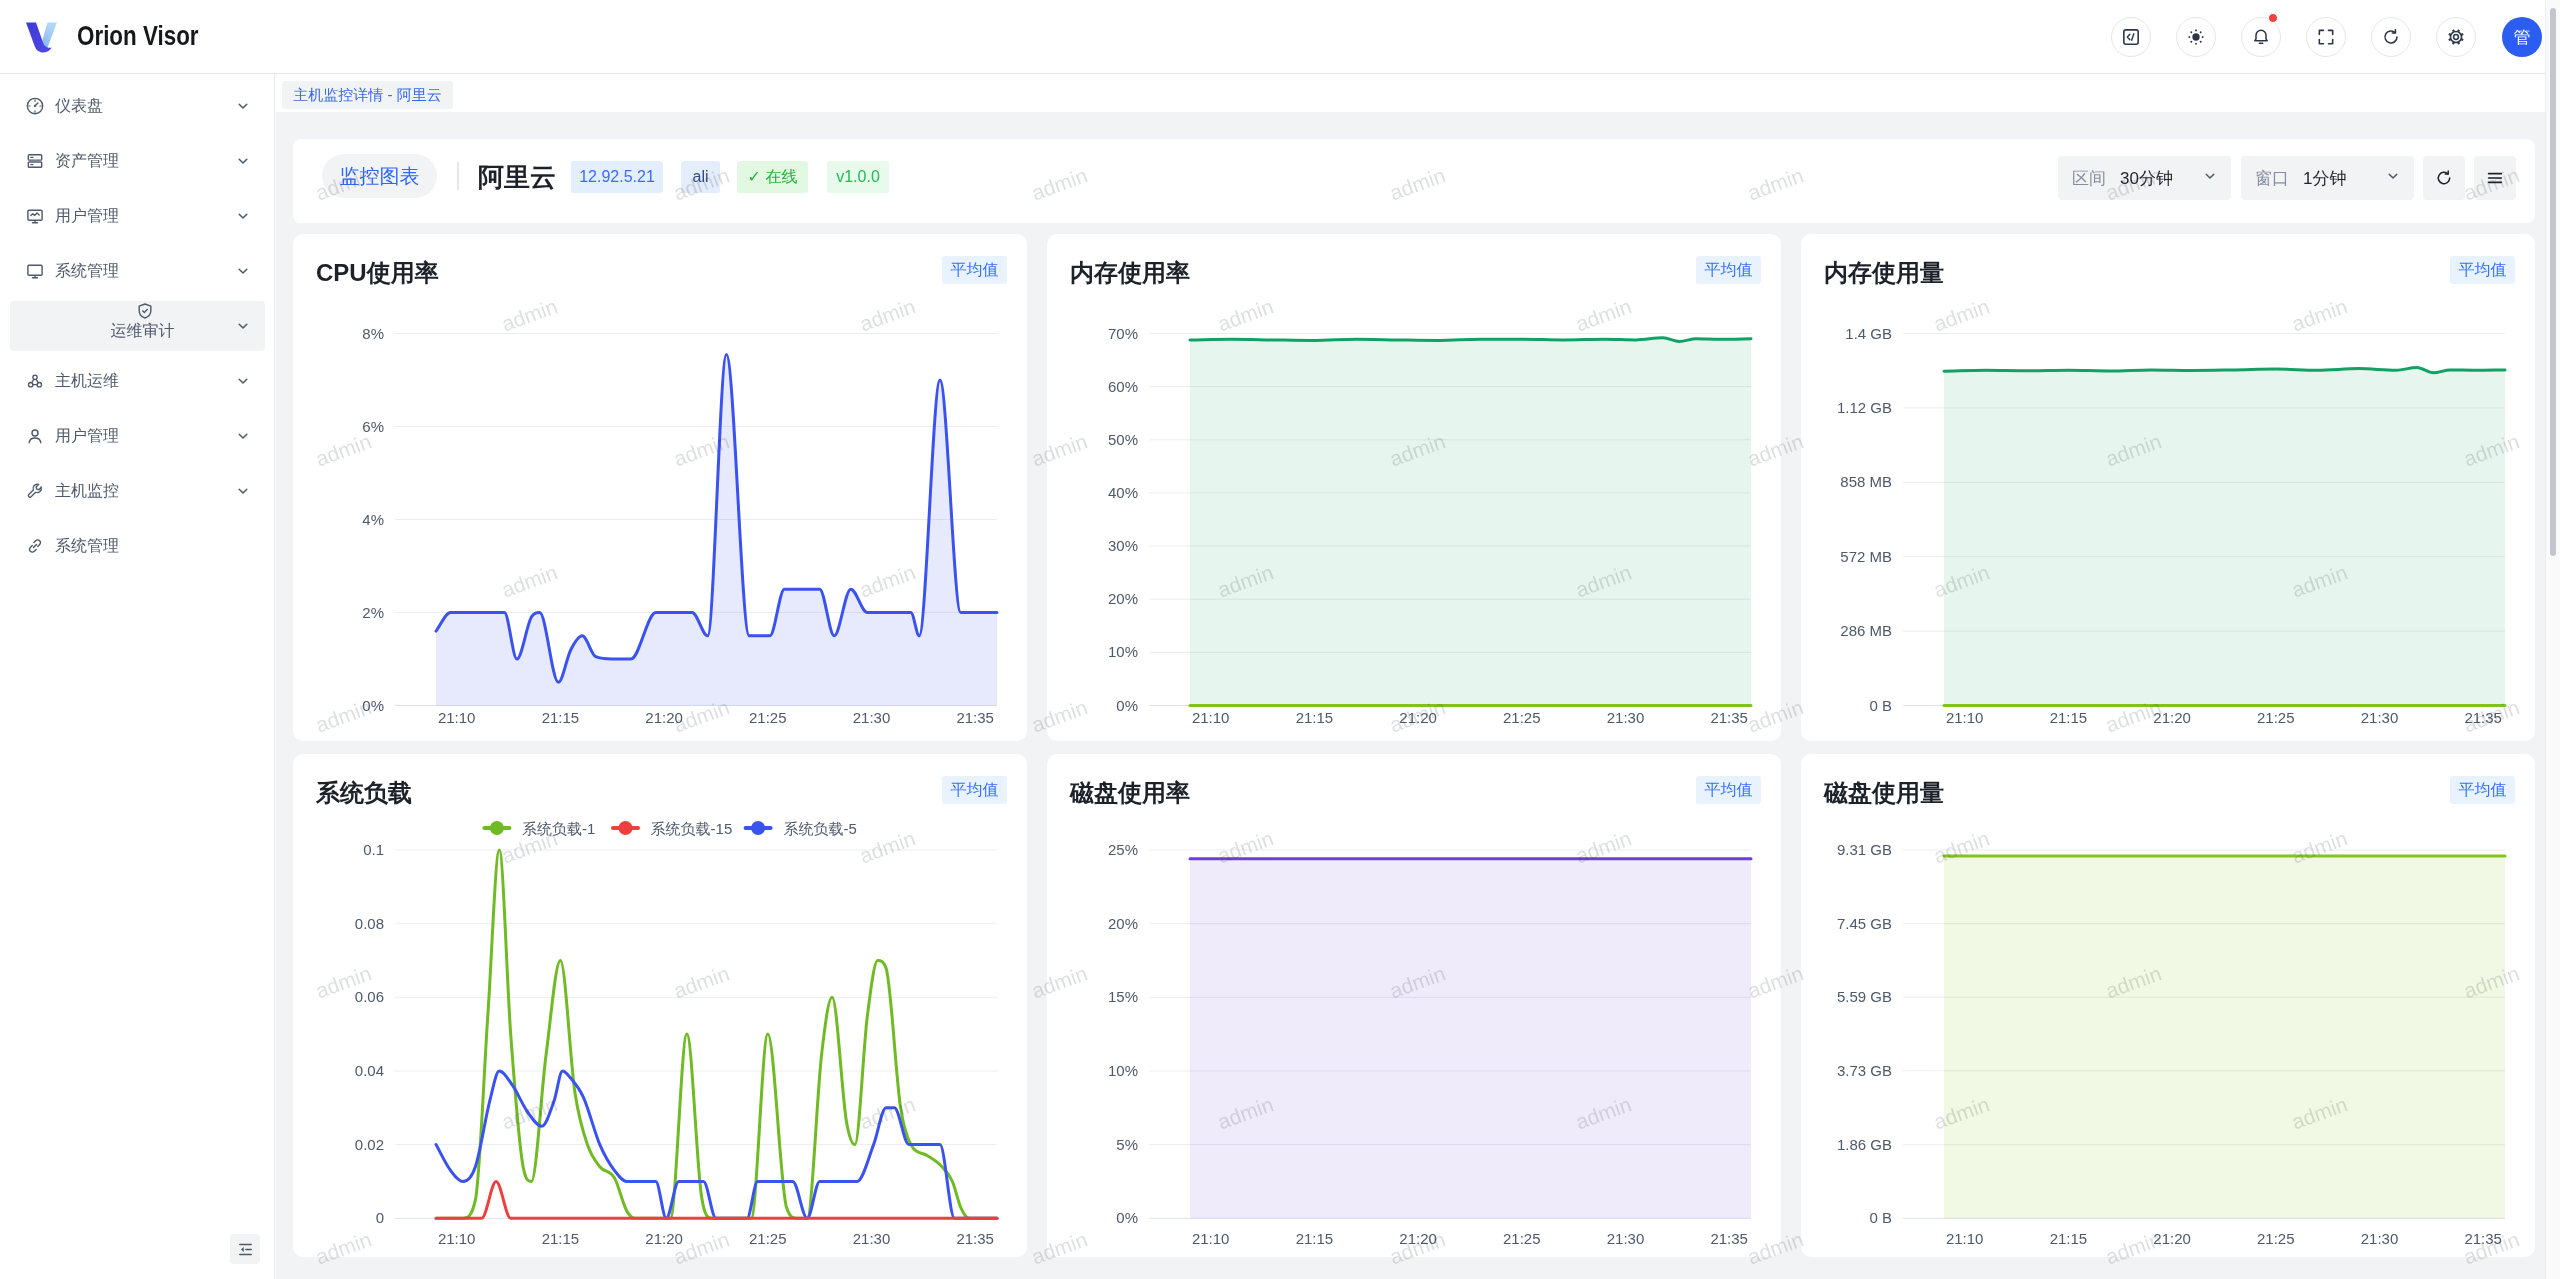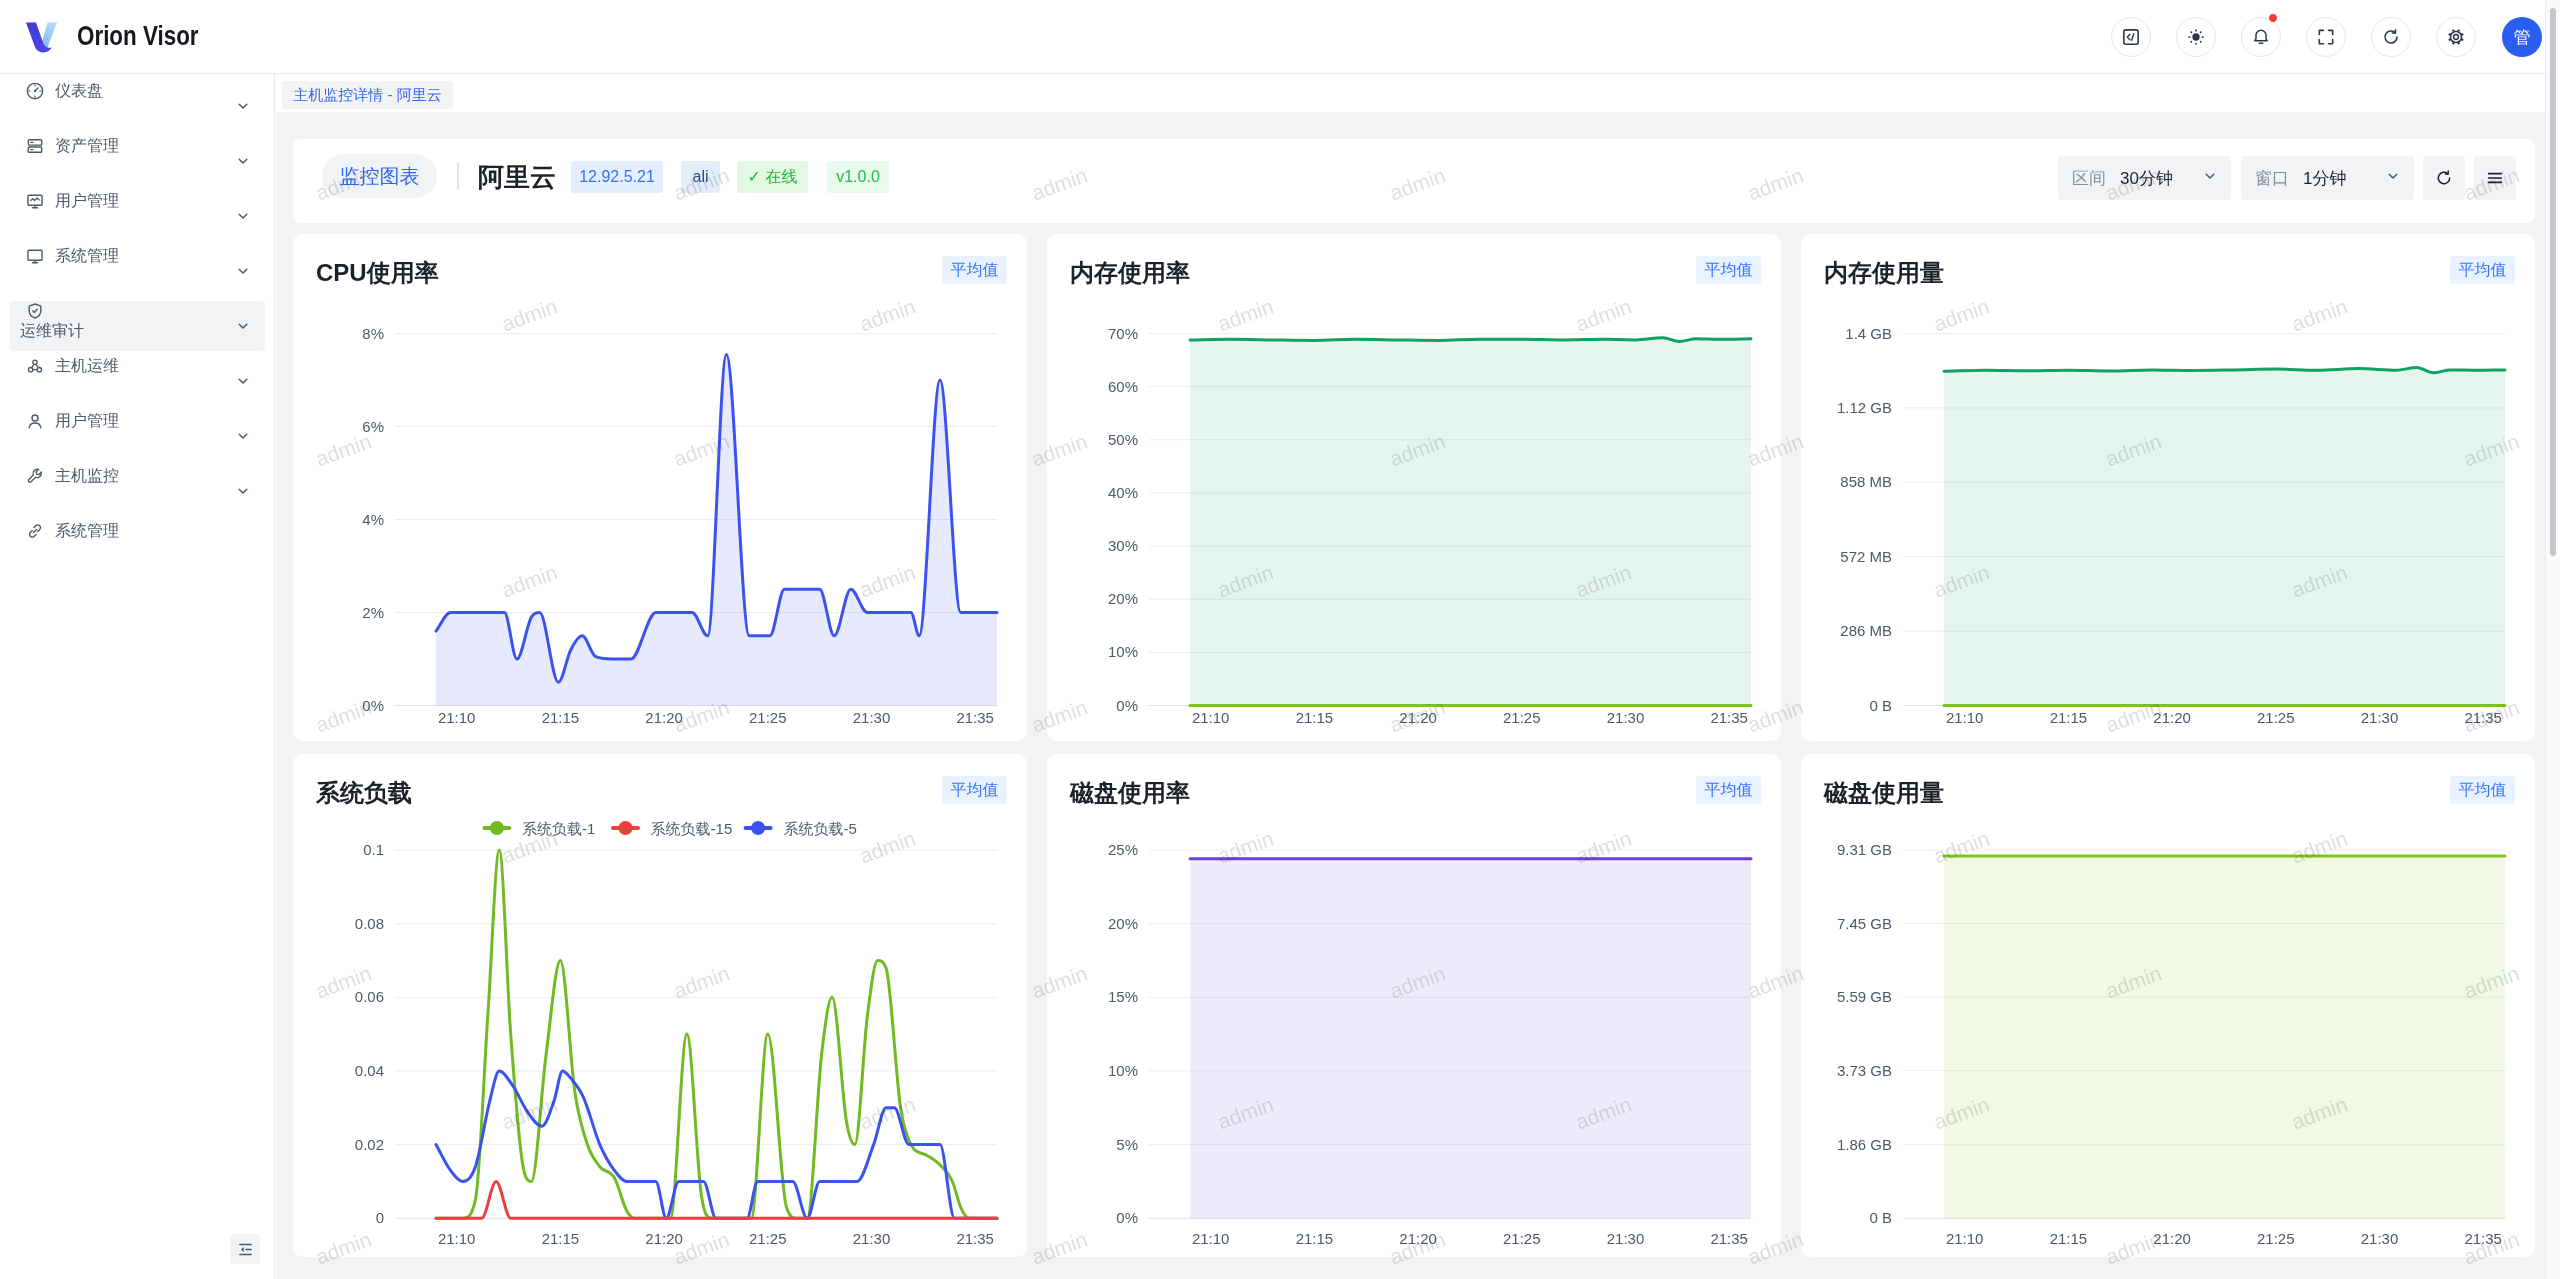--- a/index.html
+++ b/index.html
@@ -3,21 +3,21 @@
 <style>
 * { margin:0; padding:0; box-sizing:border-box; }
 html,body { width:2560px; height:1279px; overflow:hidden; font-family:"Liberation Sans", sans-serif; background:#fff; }
 #topbar { position:absolute; left:0; top:0; width:2560px; height:74px; background:#fff; border-bottom:1px solid #e8e9ec; z-index:60; }
 #logo { position:absolute; left:25px; top:20px; display:flex; align-items:flex-start; }
 #logoname { margin-left:12px; font-size:28px; color:#16181d; font-weight:600; display:inline-block; transform:scaleX(0.8); transform-origin:0 50%; }
 .cbtn { position:absolute; top:17px; width:40px; height:40px; border:1px solid #e6e7ea; border-radius:50%; display:flex; align-items:center; justify-content:center; background:#fff; }
 .reddot { position:absolute; right:2px; top:-5px; width:10px; height:10px; background:#f53f3f; border-radius:50%; border:1.5px solid #fff; }
 #avatar { position:absolute; left:2502px; top:17px; width:40px; height:40px; border-radius:50%; background:#2b5df0; color:#fff; font-size:17px; display:flex; align-items:center; justify-content:center; }
 #sidebar { position:absolute; left:0; top:74px; width:275px; height:1205px; background:#fff; border-right:1px solid #e8e9ec; z-index:55; }
-.mitem { position:absolute; left:10px; width:255px; height:50px; border-radius:4px; display:flex; align-items:flex-start; }
+.mitem { position:absolute; left:10px; width:255px; height:50px; border-radius:4px; display:flex; align-items:center; }
 .mitem.sel { background:#f2f3f5;flex-direction:column; }
 .micon { margin-left:15px; display:flex; }
 .mtext { margin-left:10px; font-size:16px; color:#4e5969; }
 .mchev { position:absolute; right:15px; top:18px; }
 #fold { position:absolute; left:230px; top:1160px; width:30px; height:30px; background:#f2f3f5; border-radius:4px; display:flex; align-items:center; justify-content:center; }
 #main { position:absolute; left:276px; top:74px; width:2284px; height:1205px; background:#f2f3f5; }
 #crumb { position:absolute; left:276px; top:74px; width:2269px; height:38px; background:#fff; }
 #crumbpill { position:absolute; left:6px; top:7px; width:171px; height:28px; line-height:28px; text-align:center; background:#f2f3f5; border-radius:3px; color:#3567f0; font-size:15px; }
 #hdrcard { position:absolute; left:293px; top:139px; width:2242px; height:84px; background:#fff; border-radius:8px; z-index:5; }
 #mbtn { position:absolute; left:29px; top:15px; width:115px; height:44px; background:#f2f3f5; border-radius:22px; color:#2e68f7; font-size:20px; display:flex; align-items:center; justify-content:center; }

